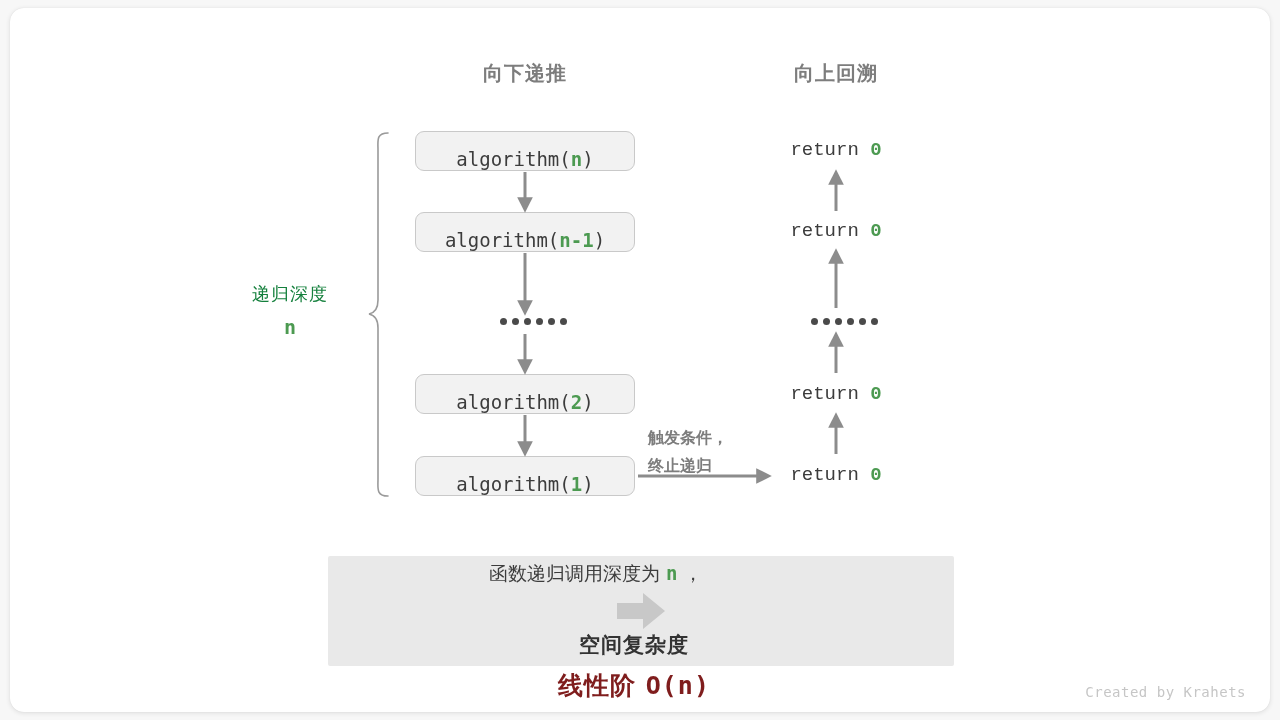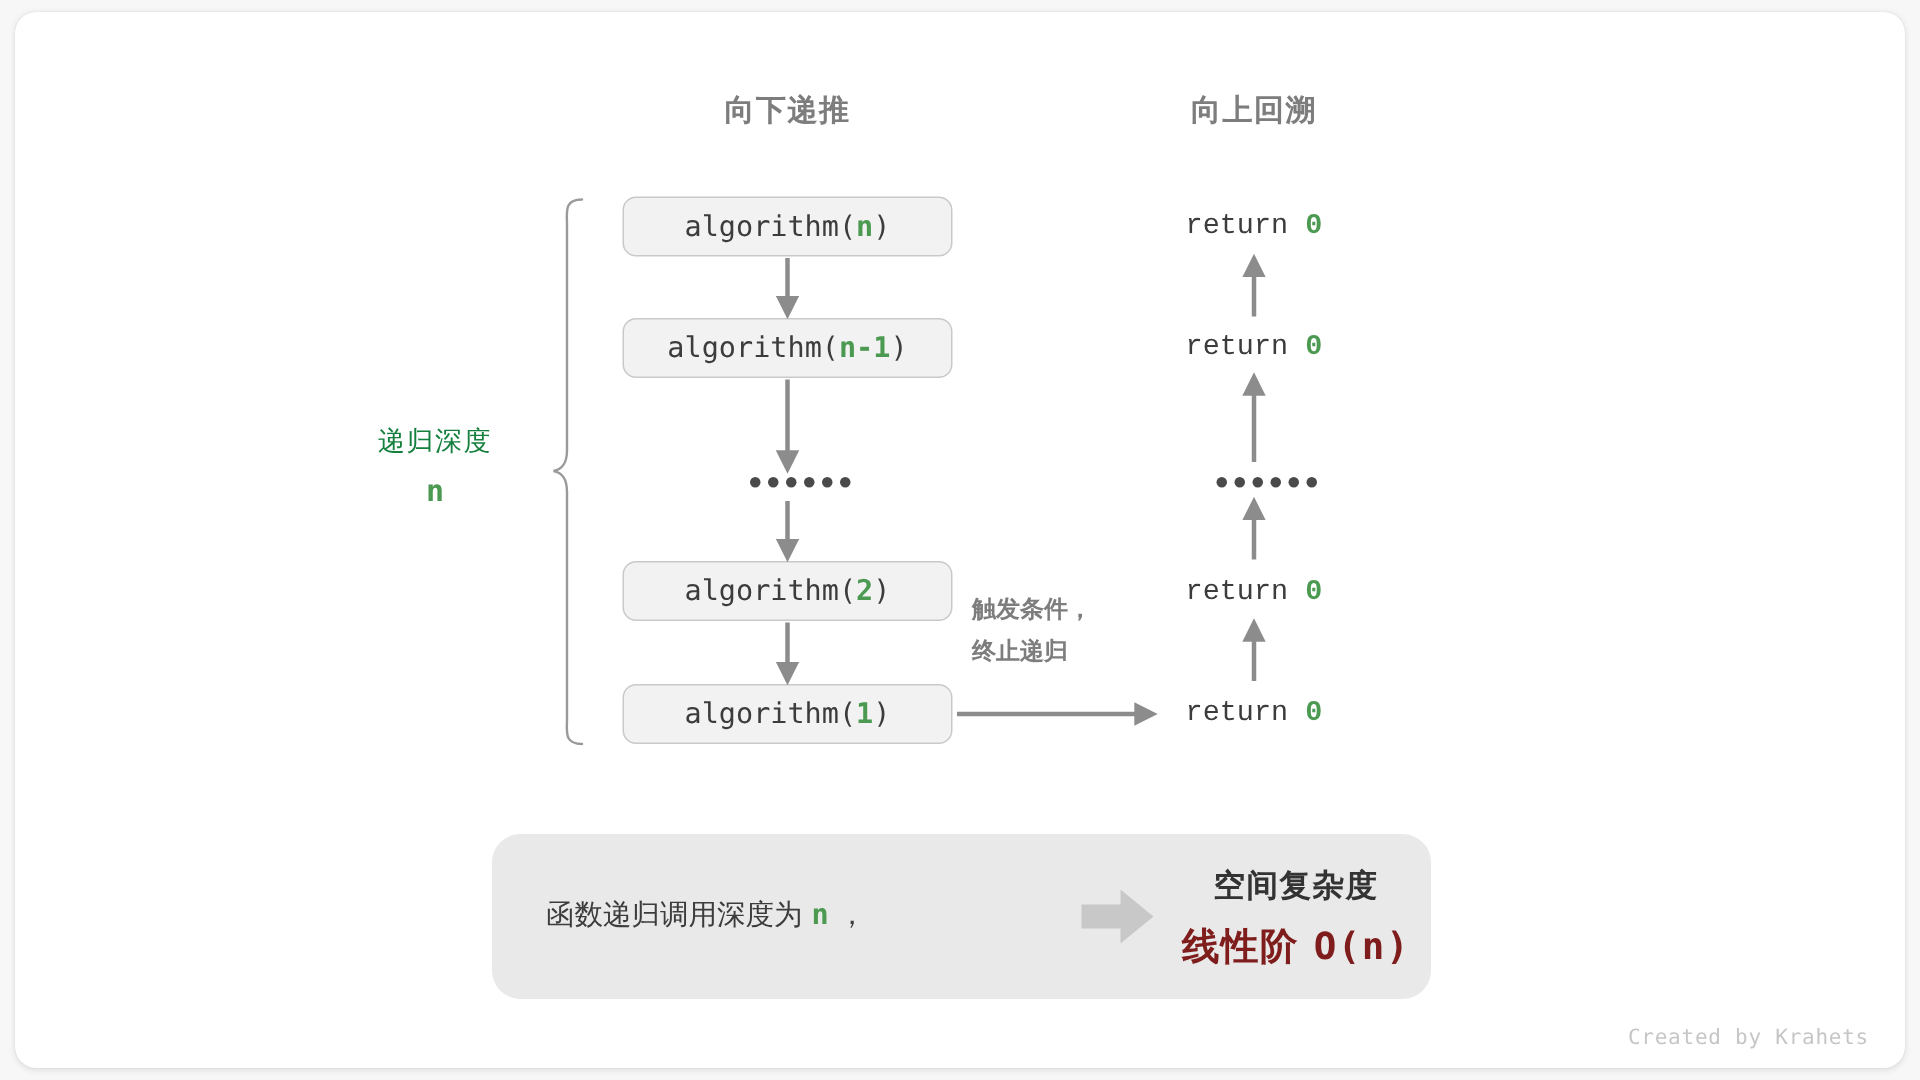--- a/index.html
+++ b/index.html
@@ -44,21 +44,21 @@
 
   
   .call-box {
     position: absolute;
     width: 220px;
     height: 40px;
     background: #f2f2f2;
     border: 1.6px solid #c9c9c9;
     border-radius: 9px;
     display: flex;
-    align-items: center;
+    align-items: flex-end;
     justify-content: center;
     font-family: "DejaVu Sans Mono", monospace;
     font-size: 19px;
     color: #3c3c3c;
     white-space: nowrap;
     box-sizing: border-box;
   }
   .call-box .arg {
     color: #4c9a51;
     font-weight: bold;
@@ -128,34 +128,36 @@
 
   
   .note {
     position: absolute;
     font-family: "DejaVu Sans", sans-serif;
     font-weight: bold;
     font-size: 16px;
     color: #7d7d7d;
     line-height: 1.75;
     white-space: nowrap;
+    margin-top: 32px;
   }
 
   
   #summary {
     position: absolute;
     left: 328px;
     top: 556px;
     width: 626px;
     height: 110px;
     background: #e9e9e9;
-    border-radius: 19px;
+    border-radius: 2px;
     display: flex;
     align-items: center;
     box-sizing: border-box;
+    flex-direction: column;
   }
   #summary-left {
     width: 340px;
     padding-left: 36px;
     font-family: "DejaVu Sans", sans-serif;
     font-size: 19px;
     color: #3c3c3c;
     line-height: 1.85;
     white-space: nowrap;
   }

